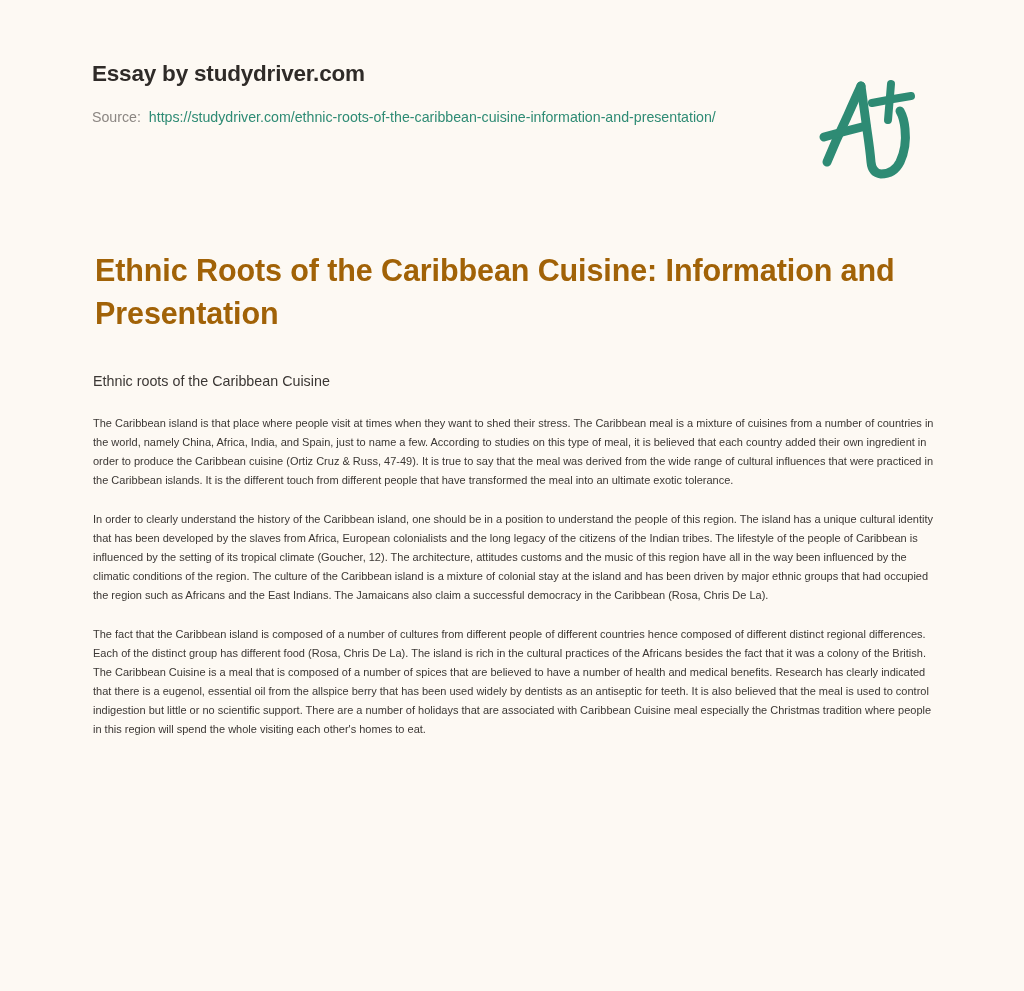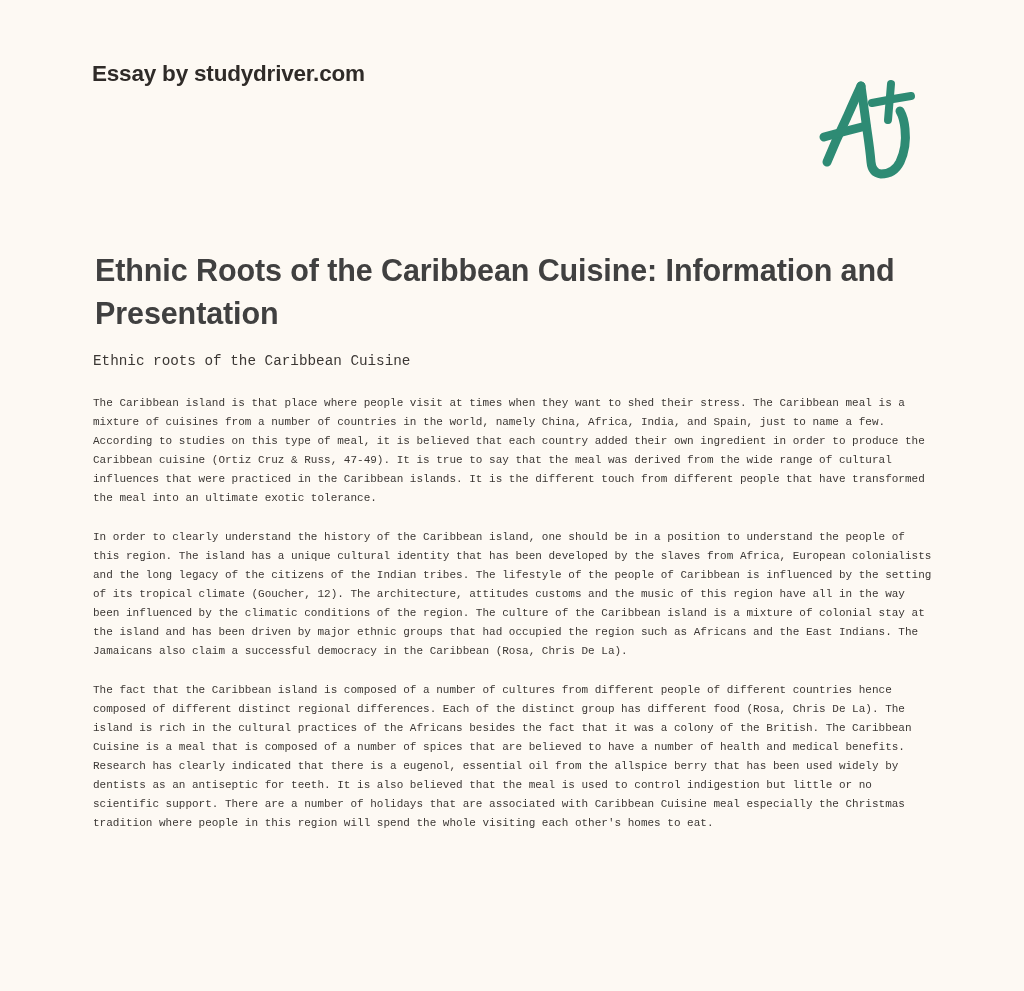--- a/index.html
+++ b/index.html
@@ -77,31 +77,30 @@
   
   .doc-title {
     position: absolute;
     left: 95px;
     top: 249px;
     width: 800px;
     margin: 0;
     font-size: 30.5px;
     font-weight: bold;
     line-height: 1.42;
-    color: #404040;
+    color: #a16207;
     letter-spacing: -0.1px;
   }
 
   
   .body-wrap {
     position: absolute;
     left: 93px;
-    top: 350px;
+    top: 370px;
     width: 842px;
-    font-family: Liberation Mono, monospace;
   }
 
   .subheading {
     font-size: 14.3px;
     line-height: 1.62;
     color: #3b3734;
     margin: 0 0 21px 0;
   }
 
   .para {
@@ -114,20 +113,24 @@
   .para:last-child { margin-bottom: 6px; }
 </style>
 </head>
 <body>
 
 <div class="page">
 
   <div class="header">
     <div class="header-left">
       <h1 class="essay-by">Essay by studydriver.com</h1>
+      <div class="source-line">
+        <span class="source-label">Source:</span>
+        <span>&nbsp;</span><a class="source-url" href="#">https://studydriver.com/ethnic-roots-of-the-caribbean-cuisine-information-and-presentation/</a>
+      </div>
     </div>
 
     <div class="logo">
       <svg viewBox="0 0 110 105" xmlns="http://www.w3.org/2000/svg">
         <g fill="none" stroke="#2e8b74" stroke-linecap="round" stroke-linejoin="round">
 
           <path d="M13 88 Q 22 66 33 43 Q 41 25 47 12" stroke-width="9"></path>
 
           <path d="M47 12 Q 50 34 53 56 Q 56 76 57 88 Q 58 99 67 100 Q 80 100 86 88 Q 93 73 91 55 Q 90 44 86 37" stroke-width="9"></path>
 

